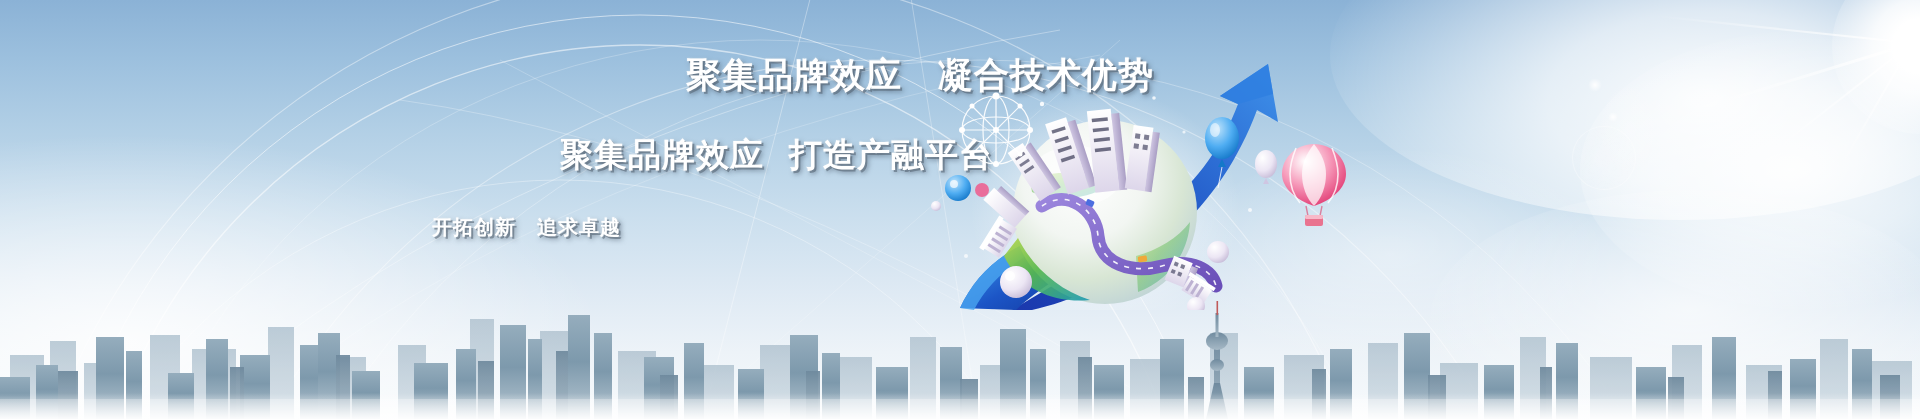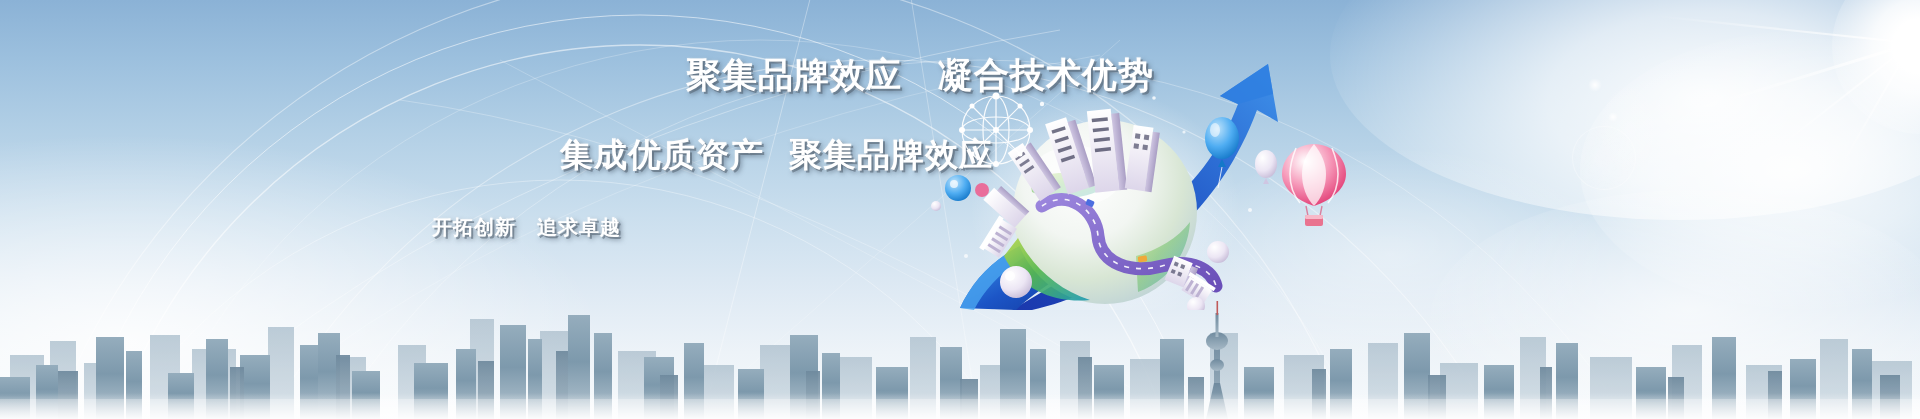--- a/index.html
+++ b/index.html
@@ -110,21 +110,21 @@
       <path d="M500 60 L1180 419" stroke-width="0.8" stroke-opacity="0.28"></path>
       <path d="M1120 40 L690 419" stroke-width="0.8" stroke-opacity="0.26"></path>
       <path d="M400 100 Q760 150 1180 419" stroke-width="0.9" stroke-opacity="0.30"></path>
       <path d="M180 419 Q520 120 1060 30" stroke-width="1" stroke-opacity="0.34"></path>
       <path d="M240 419 Q560 150 1100 55" stroke-width="0.8" stroke-opacity="0.26"></path>
     </g>
   </svg>
 
   <div class="slogans">
     <div class="slogan slogan-1">聚集品牌效应　凝合技术优势</div>
-    <div class="slogan slogan-2">集成优质资产  聚集品牌效应</div>
+    <div class="slogan slogan-2">聚集品牌效应  打造产融平台</div>
     <div class="slogan slogan-3">开拓创新　追求卓越</div>
   </div>
 
   <svg class="artwork" viewBox="0 0 560 250">
     <defs>
       <radialGradient id="globeG" cx="38%" cy="32%" r="78%">
         <stop offset="0%" stop-color="#ffffff"></stop>
         <stop offset="42%" stop-color="#f2f6f2"></stop>
         <stop offset="70%" stop-color="#d8e6d4"></stop>
         <stop offset="100%" stop-color="#b9cfd6"></stop>

